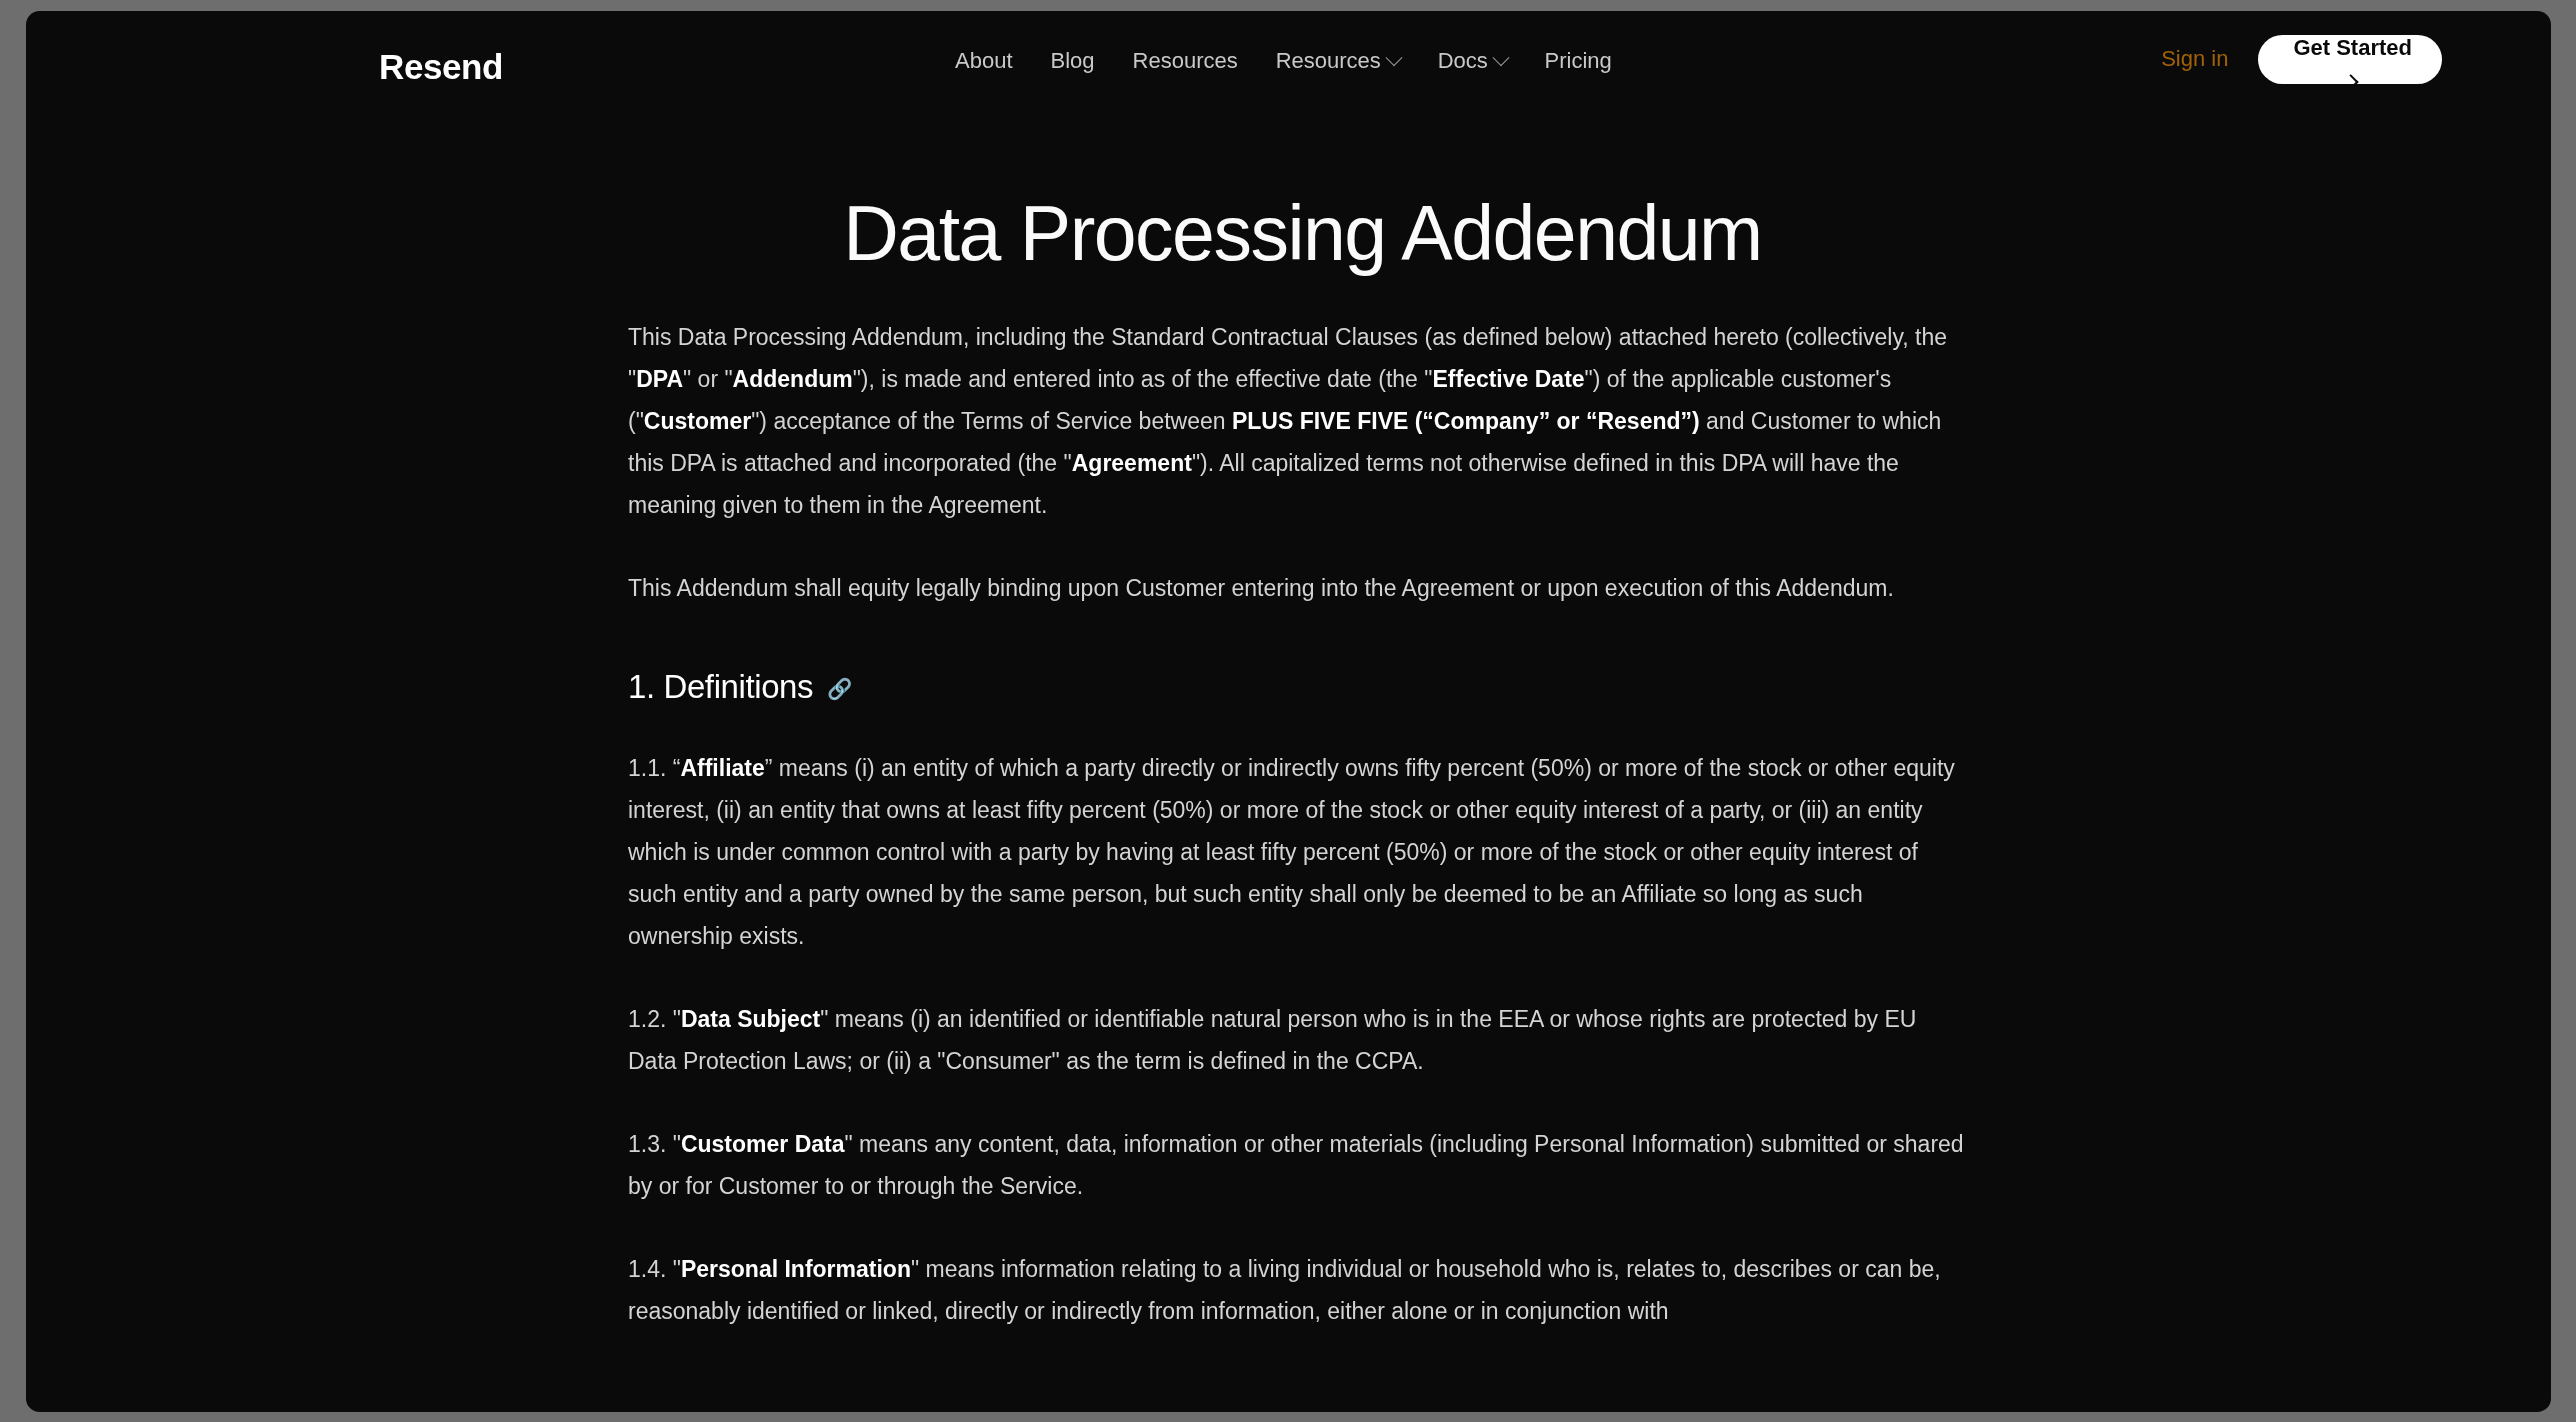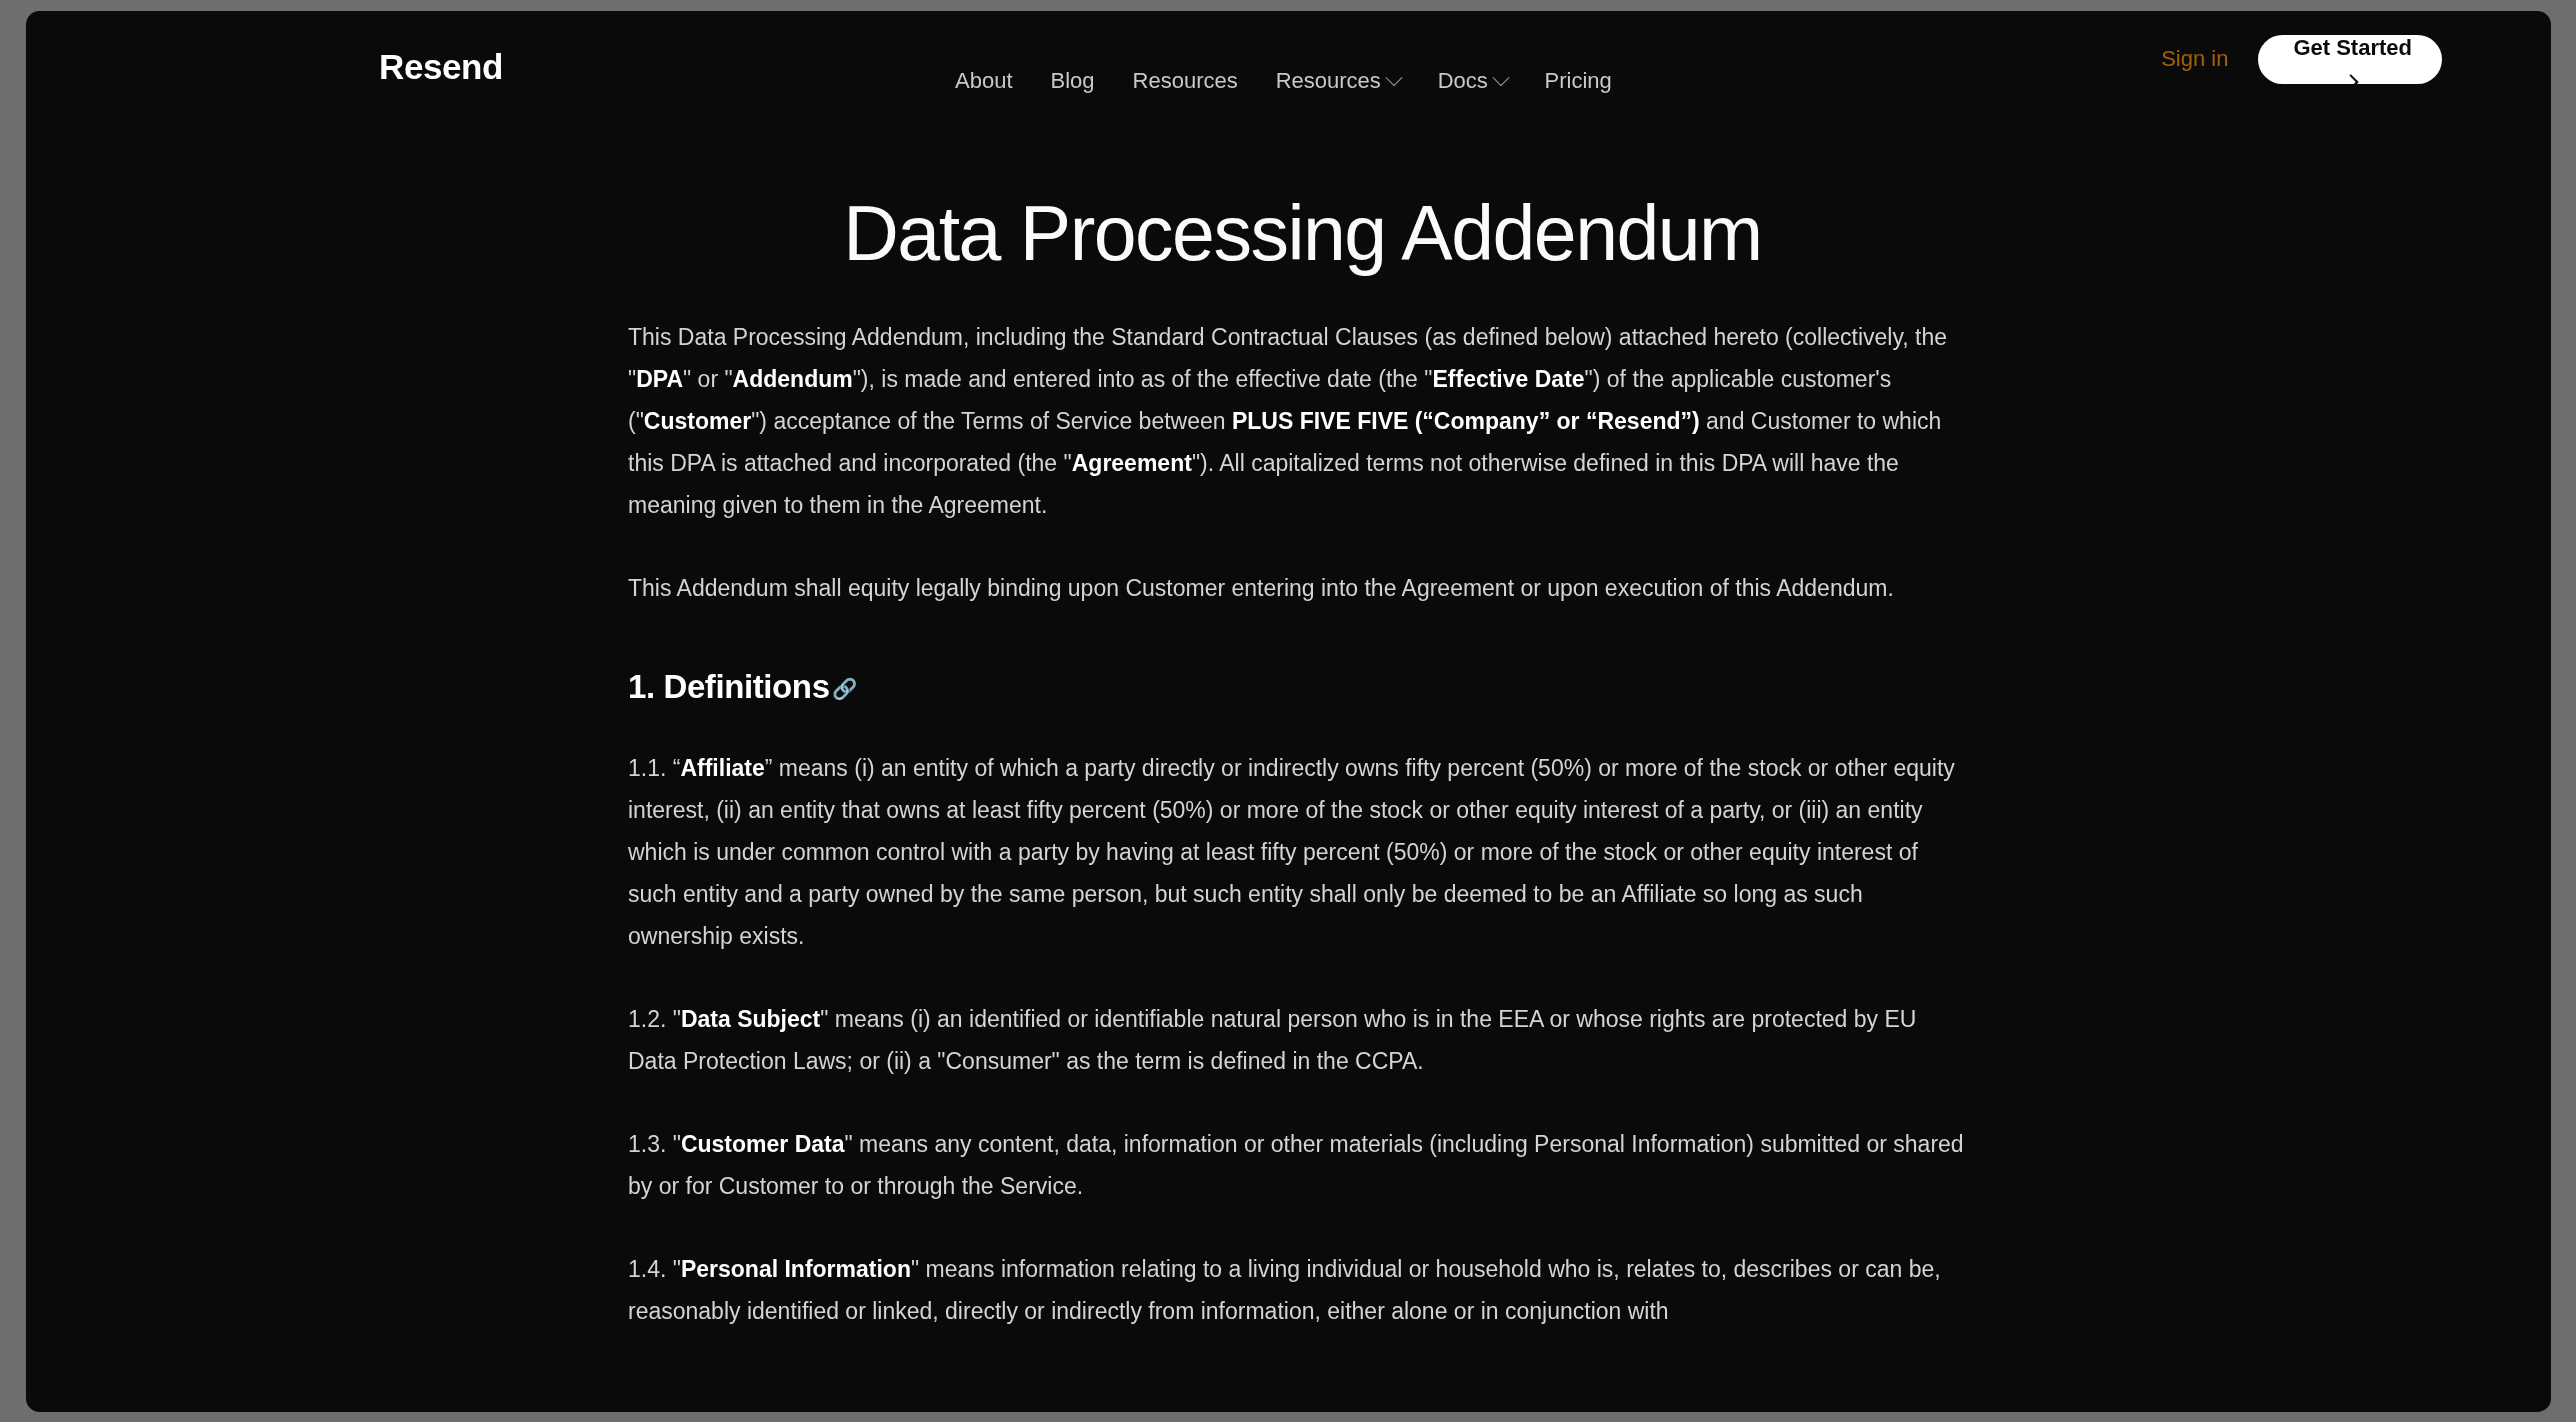--- a/index.html
+++ b/index.html
@@ -33,21 +33,21 @@
     left: 353px;
     top: 36px;
     color: #ffffff;
     font-size: 35px;
     font-weight: 700;
     letter-spacing: -0.4px;
   }
   .nav-center {
     position: absolute;
     left: 929px;
-    top: 57px;
+    top: 37px;
     display: flex;
     align-items: center;
     gap: 38px;
   }
   .nav-link {
     color: #c9c9c9;
     font-size: 22px;
     font-weight: 400;
     display: flex;
     align-items: center;
@@ -133,25 +133,25 @@
     font-size: 23px;
     line-height: 42px;
     margin-top: 41px;
     font-weight: 400;
   }
   p.para:first-of-type { margin-top: 41px; }
   p.para b { color: #ffffff; font-weight: 700; }
   h2.section {
     color: #ffffff;
     font-size: 33px;
-    font-weight: 700;
+    font-weight: 400;
     margin-top: 59px;
     display: flex;
     align-items: center;
-    gap: 3px;
+    gap: 14px;
     letter-spacing: -0.4px;
   }
   .anchor-icon {
     color: #8a8a8a;
     font-size: 20.4px;
     cursor: pointer;
     line-height: 1;
     transform: translateY(2.3px);
   }
 </style>

